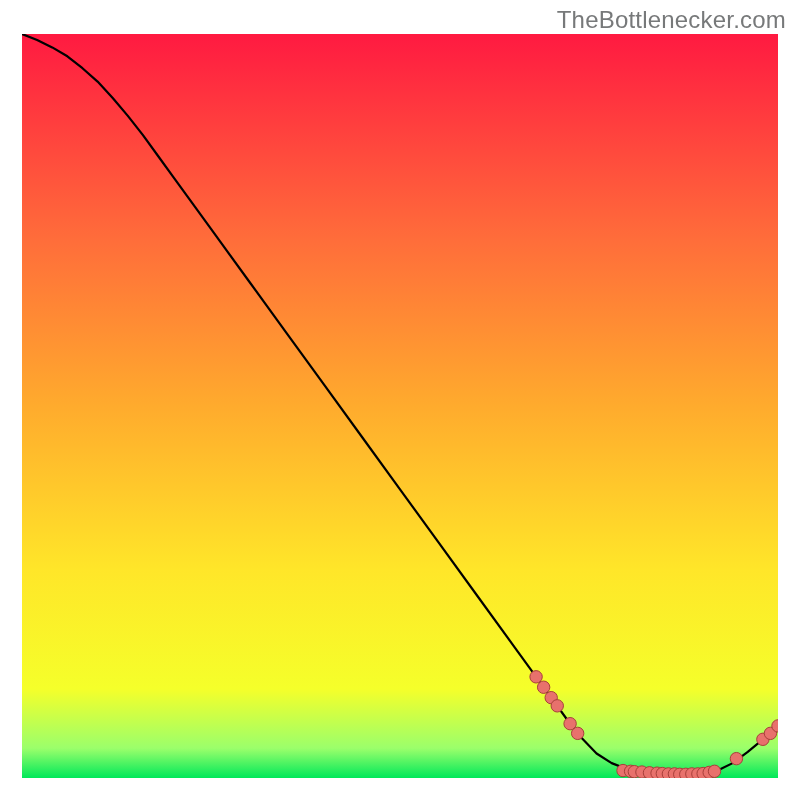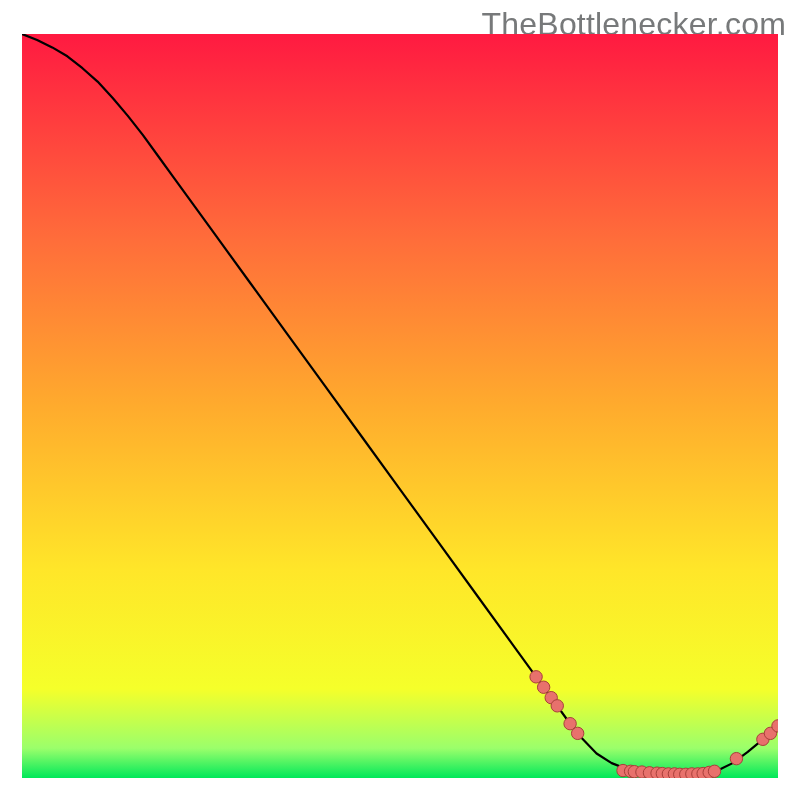--- a/index.html
+++ b/index.html
@@ -13,21 +13,21 @@
   .stage {
     position: relative;
     width: 800px;
     height: 800px;
   }
   .watermark {
     position: absolute;
     top: 6px;
     right: 14px;
     font-family: Arial, Helvetica, sans-serif;
-    font-size: 32px;
+    font-size: 24px;
     color: #77797a;
     letter-spacing: 0.2px;
     user-select: none;
   }
   .plot {
     position: absolute;
     left: 22px;
     top: 34px;
     width: 756px;
     height: 744px;

